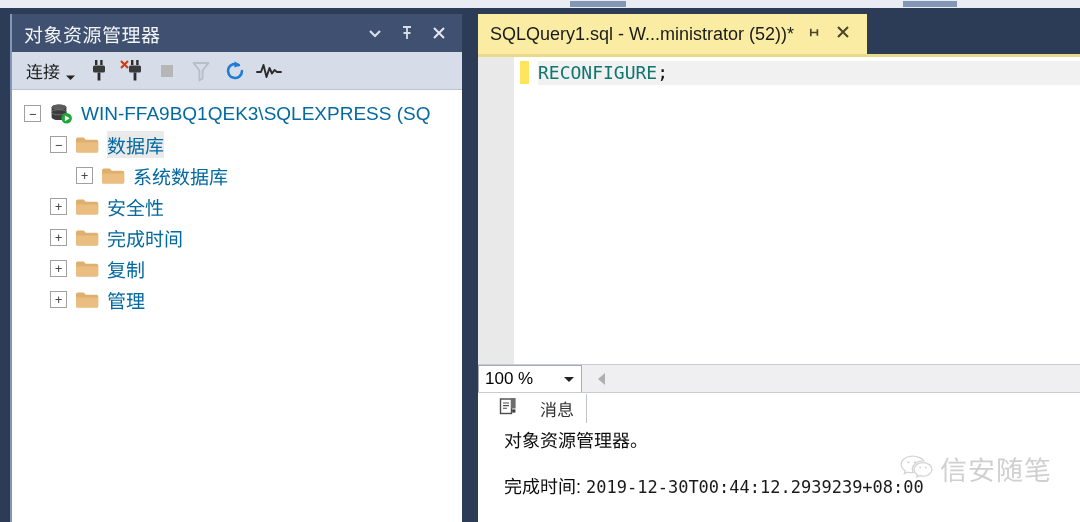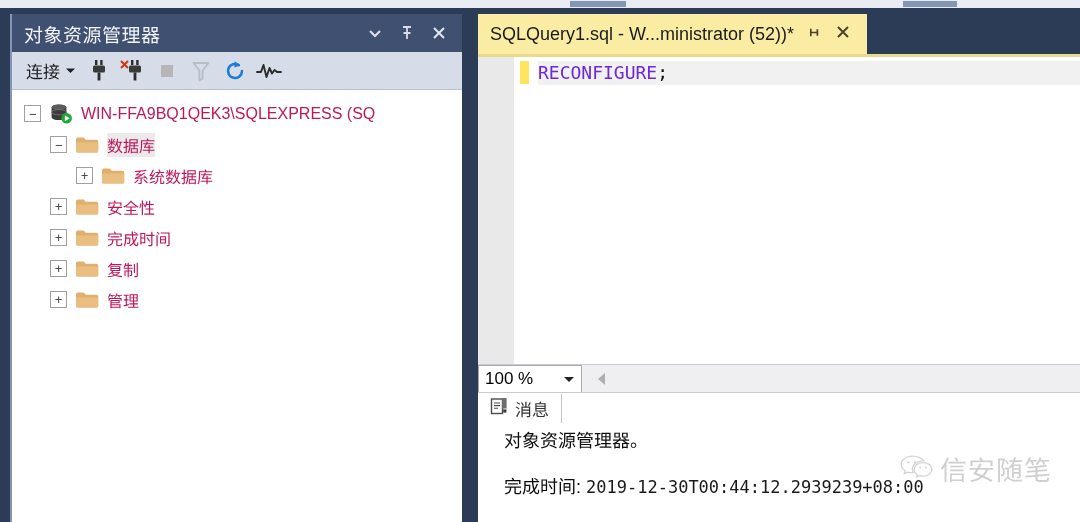--- a/index.html
+++ b/index.html
@@ -41,35 +41,35 @@
   .oe-title-btns{display:flex;align-items:center;gap:14px;padding-right:6px;}
   .tbtn{width:18px;height:18px;position:relative;cursor:pointer;}
   .tbtn svg{display:block;}
 
   .oe-toolbar{
     height:38px;background:#D6DDE9;
     display:flex;align-items:center;gap:0;
     padding-left:14px;box-sizing:border-box;
     border-bottom:1px solid #B9C3D4;
   }
-  .tb-connect{display:flex;align-items:center;gap:5px;font-size:17px;color:#1B1B1B;cursor:pointer;padding-right:6px;}
+  .tb-connect{display:flex;align-items:flex-end;gap:5px;font-size:17px;color:#1B1B1B;cursor:pointer;padding-right:6px;}
   .tb-ic{width:34px;height:30px;display:flex;align-items:center;justify-content:center;cursor:pointer;}
 
   .oe-tree{
     position:absolute;left:0;top:77px;right:0;bottom:0;
     background:#fff;overflow:hidden;
     padding-top:7px;box-sizing:border-box;
   }
   .node{display:flex;align-items:center;height:31px;white-space:nowrap;cursor:pointer;}
   .expander{width:15px;height:15px;border:1px solid #A0A0A0;background:#fff;
     display:flex;align-items:center;justify-content:center;
     font-size:12px;line-height:1;color:#4A4A4A;flex:0 0 auto;
     font-family:"DejaVu Sans Mono",monospace;}
   .node-ico{flex:0 0 auto;margin:0 7px 0 8px;display:flex;align-items:center;}
-  .node-lbl{font-size:16px;color:#be185d;}
+  .node-lbl{font-size:19px;color:#0369a1;}
   .node-lbl.sel{background:#EAEAEA;}
 
   
   .doc-area{position:absolute;left:470px;top:8px;width:610px;height:514px;background:#2D3C56;}
 
   .tabstrip{position:absolute;left:8px;top:6px;right:0;height:40px;background:#2D3C56;}
   .tab{
     position:absolute;left:0;top:0;height:40px;
     background:#FAEDA3;
     display:flex;align-items:center;
@@ -84,37 +84,37 @@
     position:absolute;left:8px;top:49px;width:602px;height:307px;background:#ffffff;
   }
   .gutter{position:absolute;left:0;top:0;width:36px;height:100%;background:#E9E9E9;}
   .changebar{position:absolute;left:42px;top:4px;width:9px;height:23px;background:#FFE45E;}
   .codeline{
     position:absolute;left:60px;top:4px;right:0;height:24px;
     background:#F1F1F1;
     font-family:"DejaVu Sans Mono","Liberation Mono",monospace;
     font-size:18px;line-height:24px;white-space:pre;
   }
-  .kw{color:#6d28d9;}
+  .kw{color:#0f766e;}
   .punct{color:#111;}
 
   
   .zoombar{position:absolute;left:8px;top:356px;width:602px;height:28px;background:#EFEFF2;border-top:1px solid #C9CBD4;}
   .zoomcombo{
     position:absolute;left:0;top:0;width:104px;height:28px;background:#fff;border:1px solid #A9AAB5;
     box-sizing:border-box;display:flex;align-items:center;padding:0 6px;cursor:pointer;
   }
   .zoomcombo .zv{font-size:17px;color:#000000;flex:1;}
   .scrolltri{position:absolute;left:118px;top:6px;cursor:pointer;}
 
   .results{position:absolute;left:8px;top:384px;width:602px;height:138px;background:#ffffff;border-top:1px solid #C9CBD4;}
   .res-tabs{position:absolute;left:0;top:0;height:30px;display:flex;align-items:flex-end;}
   .res-tab{
-    height:29px;display:flex;align-items:center;gap:6px;
-    padding:0 12px 0 12px;background:#fff;
+    height:29px;display:flex;align-items:center;gap:22px;
+    padding:0 12px 0 21px;background:#fff;
     border:1px solid #C2C4CC;border-bottom:none;border-top:none;border-left:none;
     cursor:pointer;box-sizing:border-box;
   }
   .res-tab-lbl{font-size:17px;color:#333;}
   .res-body{position:absolute;left:0;top:30px;right:0;bottom:0;background:#fff;padding:4px 0 0 26px;box-sizing:border-box;}
   .msg-line{font-size:18px;color:#0D0D0D;line-height:28px;white-space:nowrap;}
   .msg-mono{font-family:"DejaVu Sans Mono","Liberation Mono",monospace;font-size:17px;color:#1A1A1A;}
 
   
   .watermark{

